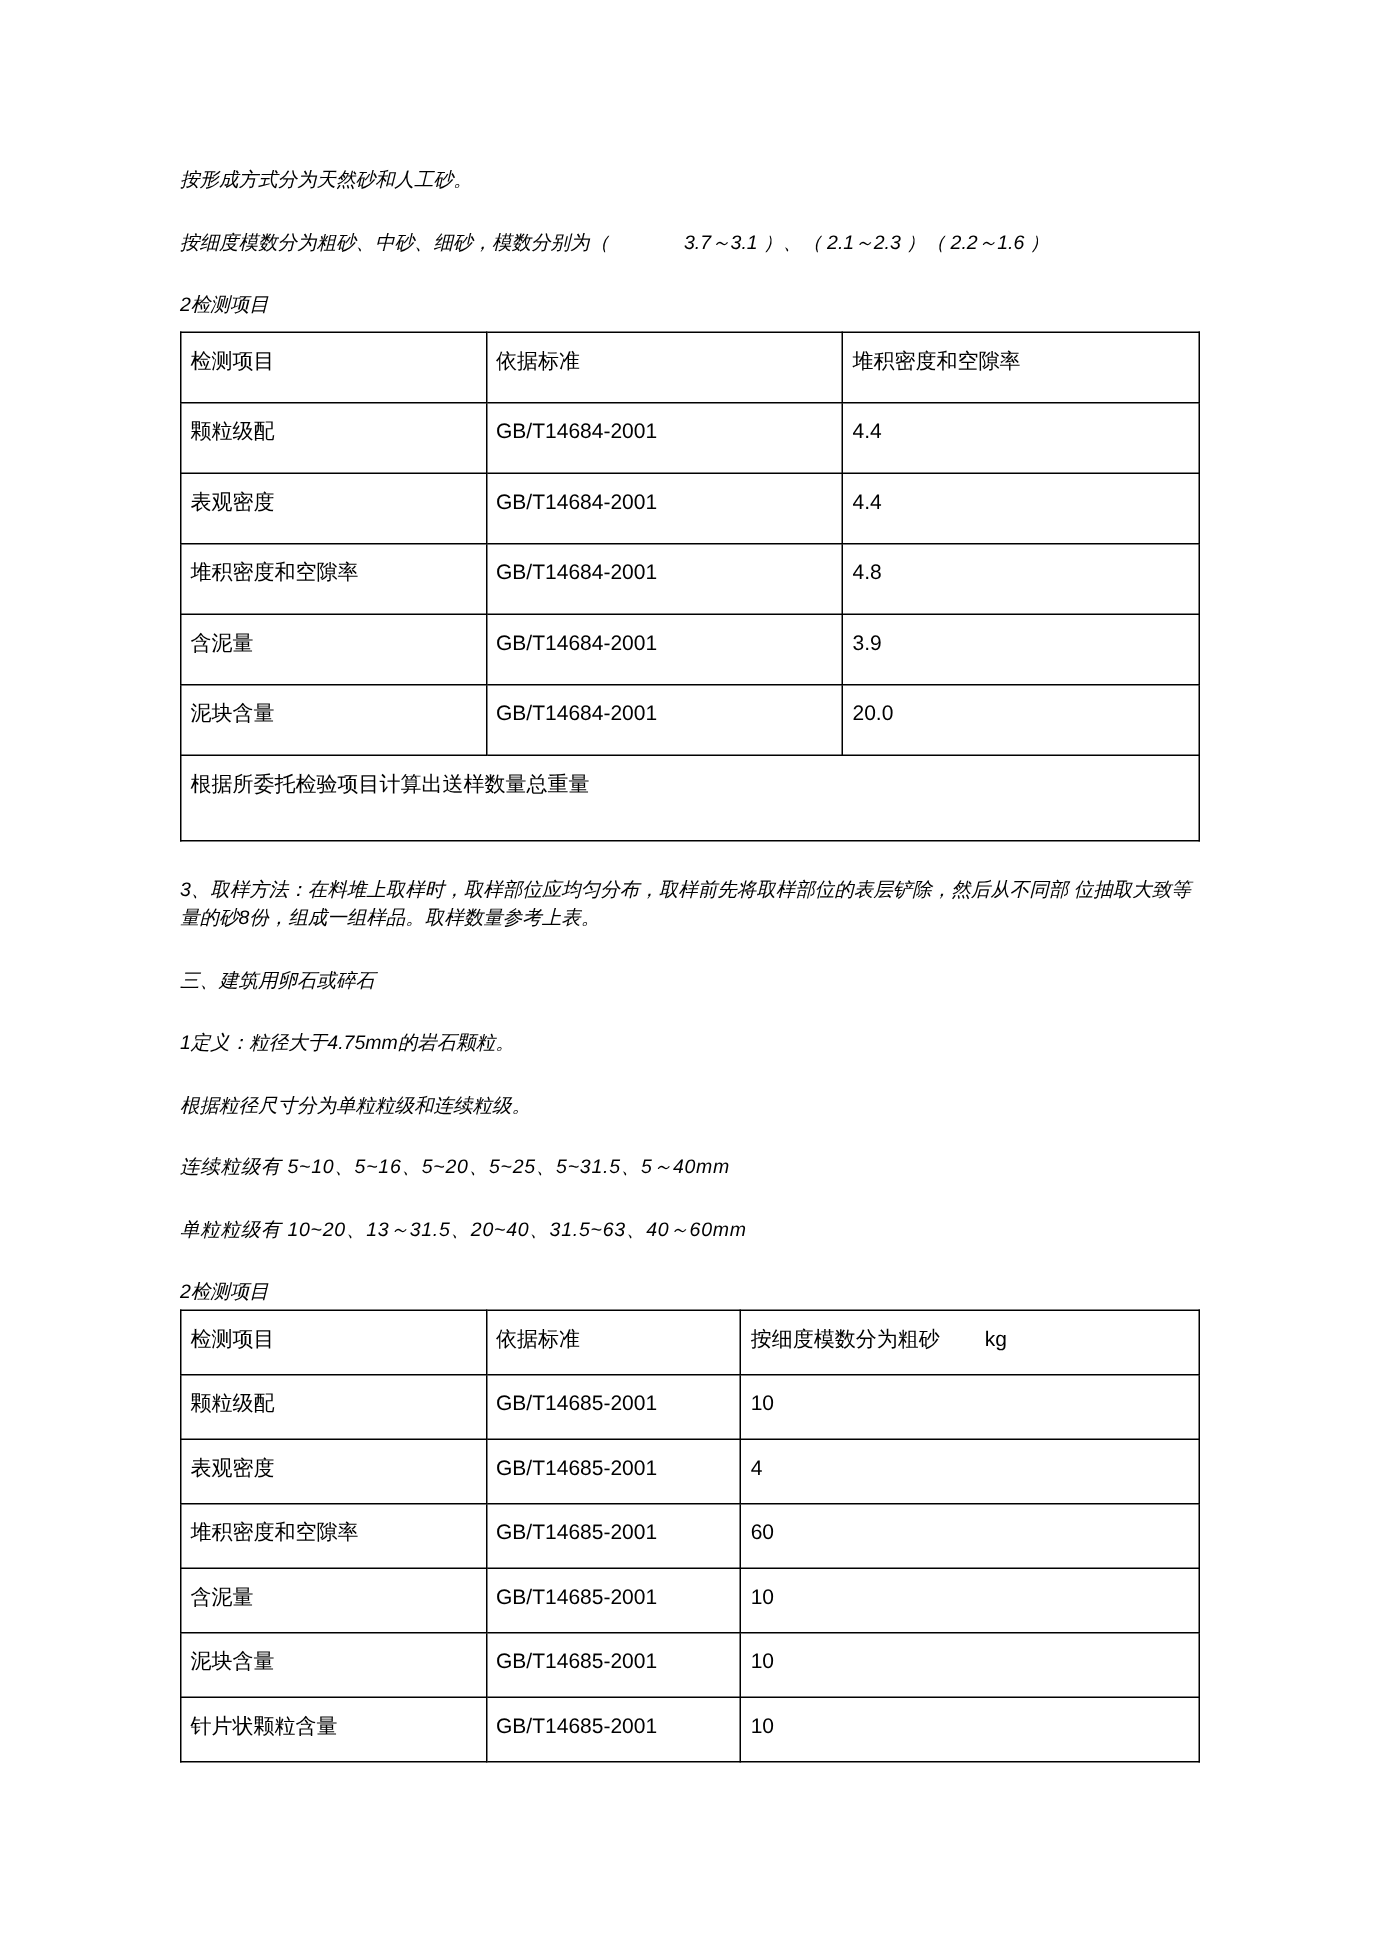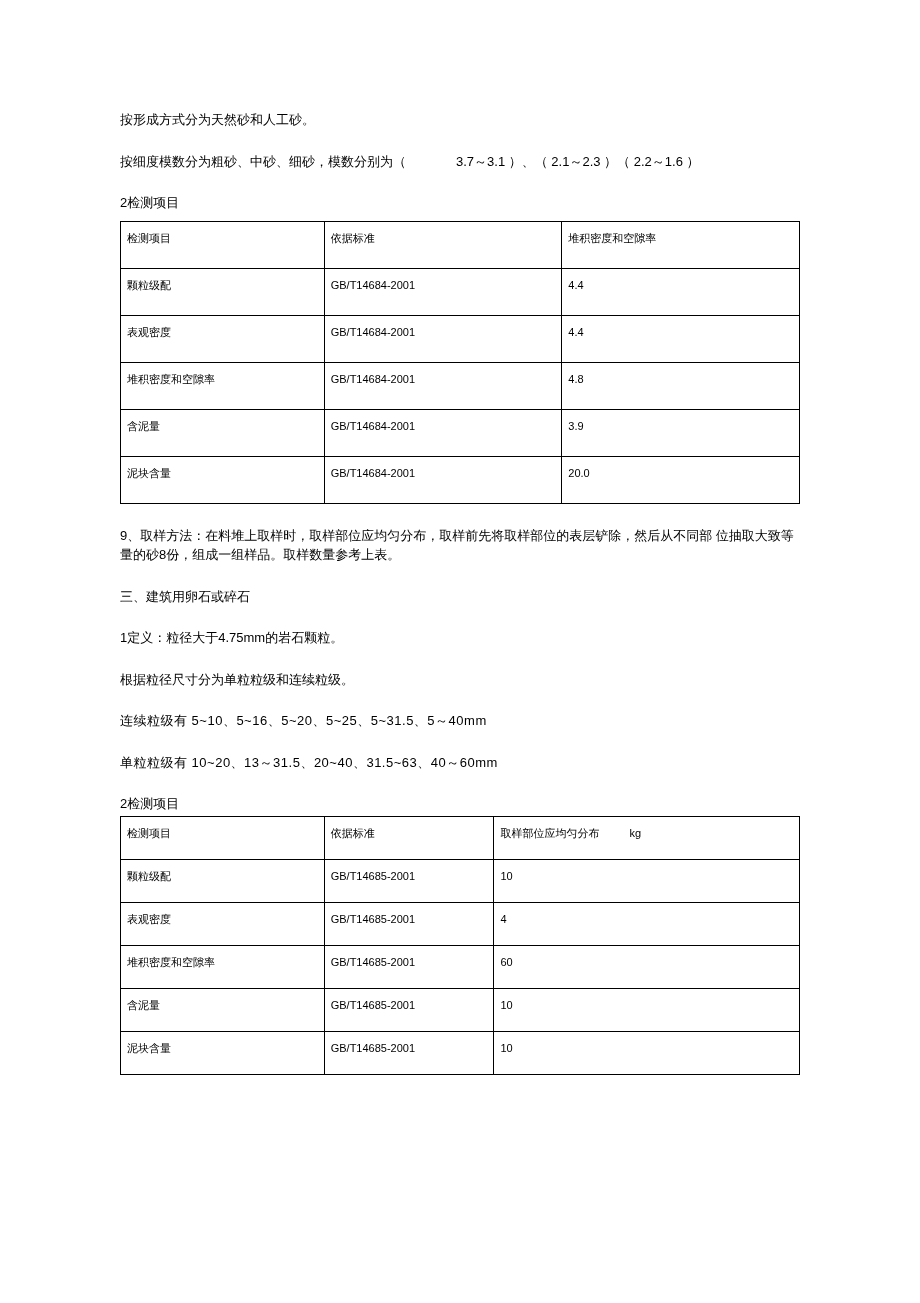--- a/index.html
+++ b/index.html
@@ -6,29 +6,30 @@
     font-family: "SimSun", "Microsoft YaHei", Arial, sans-serif;
     font-size: 13px;
     color: #000;
     background: #fff;
     margin: 0;
     padding: 110px 120px 60px 120px;
     line-height: 1.5;
   }
   p {
     margin: 0 0 22px 0;
+    font-style: italic;
   }
   .section-title {
     margin: 18px 0 8px 0;
   }
   table {
     border-collapse: collapse;
     width: 100%;
     margin-bottom: 22px;
-    font-size: 11px;
+    font-size: 14px;
   }
   th, td {
     border: 1px solid #000;
     padding: 8px 6px 8px 6px;
     text-align: left;
     vertical-align: top;
     font-weight: normal;
   }
   .table1 td, .table1 th {
     height: 30px;
@@ -100,24 +101,27 @@
   <tr>
     <td>含泥量</td>
     <td>GB/T14684-2001</td>
     <td>3.9</td>
   </tr>
   <tr>
     <td>泥块含量</td>
     <td>GB/T14684-2001</td>
     <td>20.0</td>
   </tr>
+  <tr class="footer-row">
+    <td colspan="3">根据所委托检验项目计算出送样数量总重量</td>
+  </tr>
 </tbody>
   </table>
 
-<p>9、取样方法：在料堆上取样时，取样部位应均匀分布，取样前先将取样部位的表层铲除，然后从不同部 位抽取大致等量的砂8份，组成一组样品。取样数量参考上表。</p>
+<p>3、取样方法：在料堆上取样时，取样部位应均匀分布，取样前先将取样部位的表层铲除，然后从不同部 位抽取大致等量的砂8份，组成一组样品。取样数量参考上表。</p>
 
 <p>三、建筑用卵石或碎石</p>
 
 <p>1定义：粒径大于4.75mm的岩石颗粒。</p>
 
 <p>根据粒径尺寸分为单粒粒级和连续粒级。</p>
 
 <p class="spaced">连续粒级有 5~10、5~16、5~20、5~25、5~31.5、5～40mm</p>
 
 <p class="spaced">单粒粒级有 10~20、13～31.5、20~40、31.5~63、40～60mm</p>
@@ -128,21 +132,21 @@
   <colgroup>
       <col class="c1">
       <col class="c2">
       <col class="c3">
     </colgroup>
   <tbody>
       <tr>
     <td>检测项目</td>
     <td>依据标准</td>
     <td>
-      <span>取样部位应均匀分布</span><span style="display:inline-block;width:30px"></span><span>kg</span>
+      <span>按细度模数分为粗砂</span><span style="display:inline-block;width:30px"></span><span>kg</span>
     </td>
   </tr>
   <tr>
     <td>颗粒级配</td>
     <td>GB/T14685-2001</td>
     <td>10</td>
   </tr>
   <tr>
     <td>表观密度</td>
     <td>GB/T14685-2001</td>
@@ -156,14 +160,19 @@
   <tr>
     <td>含泥量</td>
     <td>GB/T14685-2001</td>
     <td>10</td>
   </tr>
   <tr>
     <td>泥块含量</td>
     <td>GB/T14685-2001</td>
     <td>10</td>
   </tr>
+  <tr>
+    <td>针片状颗粒含量</td>
+    <td>GB/T14685-2001</td>
+    <td>10</td>
+  </tr>
 </tbody>
   </table>
 
 </body></html>

